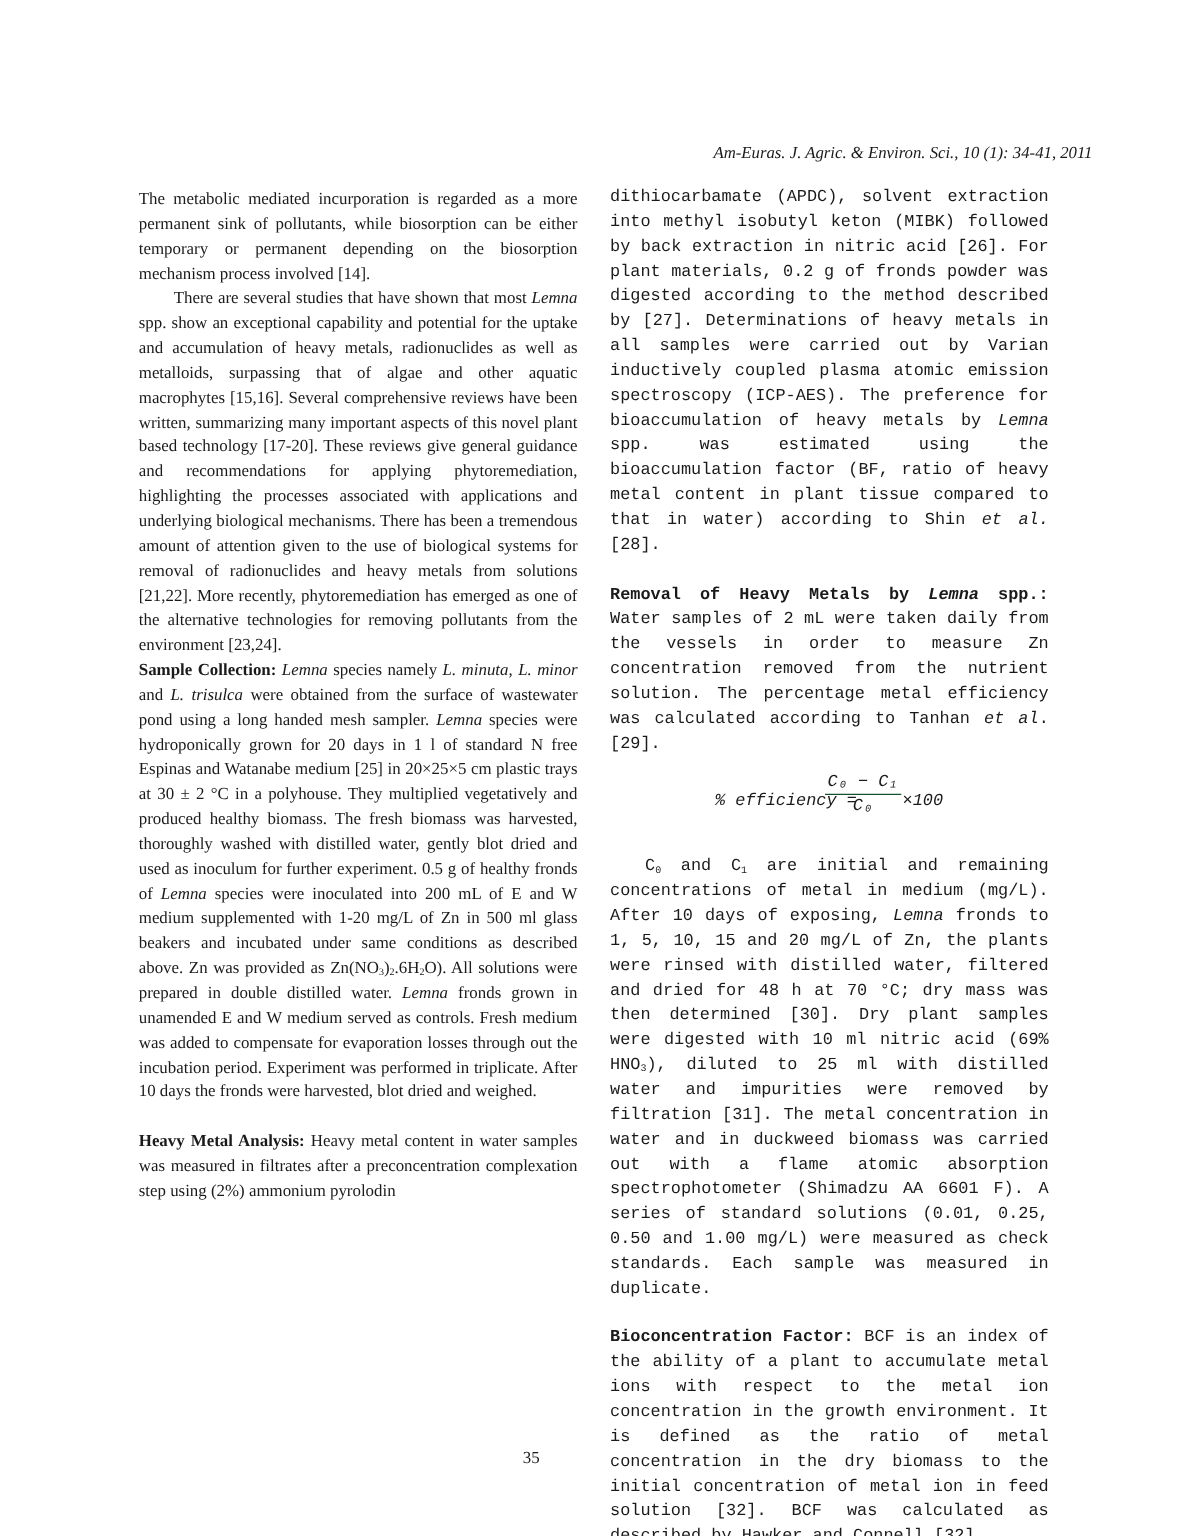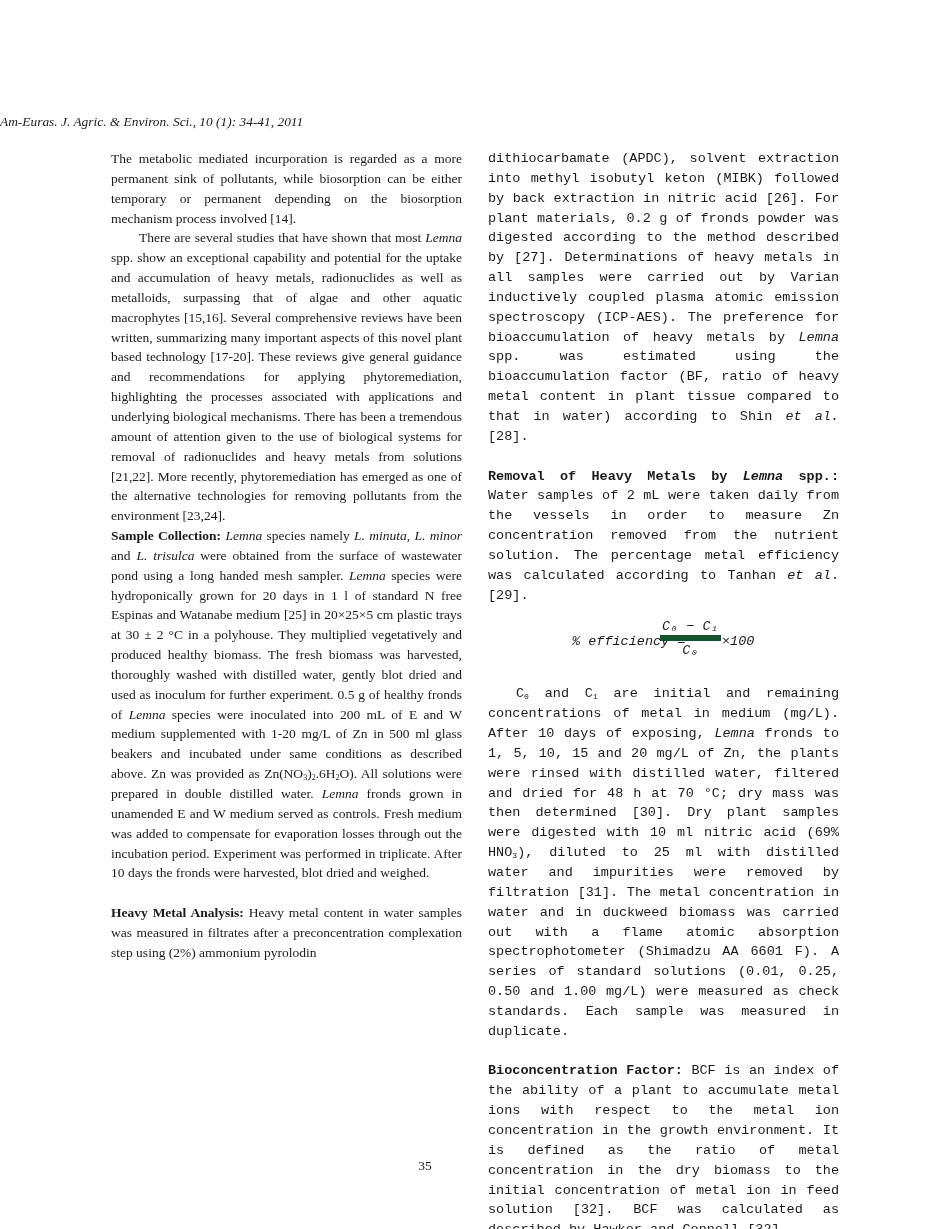--- a/index.html
+++ b/index.html
@@ -1,34 +1,34 @@
 <!DOCTYPE html>
 <html><head>
 <meta charset="utf-8">
 <style>
   html, body { margin: 0; padding: 0; background: #ffffff; }
   body { width: 950px; height: 1229px; position: relative; overflow: hidden;
          font-family: "Liberation Serif", "DejaVu Serif", serif; color: #1a1a1a; }
-  .running-header { position: absolute; top: 114px; left: 0; width: 874px; text-align: left;
+  .running-header { position: absolute; top: 114px; left: 0; width: 874px; text-align: right;
          font-style: italic; font-size: 13.4px; }
   .col { position: absolute; top: 149px; width: 351px; font-size: 13.5px; line-height: 19.85px;
          text-align: justify; }
   .col-left { left: 111px; }
   .col-right { left: 488px; font-family: Liberation Mono, monospace; }
   p { margin: 0; }
   .indent { text-indent: 28px; }
   .section-heading { text-align: center; font-weight: bold; margin-top: 19.85px; margin-bottom: 19.85px; }
   .gap { height: 19.85px; }
   .run-in { font-weight: bold; }
   em, .it { font-style: italic; }
   sub { font-size: 8px; vertical-align: -2px; line-height: 0; }
   .formula { position: relative; height: 60px; margin: 9px 0 10px 0; font-style: italic; }
   .formula .lhs { position: absolute; left: 84px; top: 18px; }
   .formula .frac { position: absolute; left: 172px; top: 4px; text-align: center; }
-  .formula .num { display: block; border-bottom: 6px solid #14532d; padding: 0 2px; line-height: 17px; }
+  .formula .num { display: block; border-bottom: 1px solid #14532d; padding: 0 2px; line-height: 17px; }
   .formula .den { display: block; line-height: 19px; }
   .formula .mult { position: absolute; left: 234px; top: 18px; }
   .bcf-formula { text-align: right; padding-left: 82px; margin-top: 16px; }
   .defs p { text-align: left; }
   .page-number { position: absolute; top: 1158px; left: 0; width: 850px; text-align: center; font-size: 13.5px; }
 </style>
 </head>
 <body>
 
 <div class="running-header">Am-Euras. J. Agric. &amp; Environ. Sci., 10 (1): 34-41, 2011</div>

